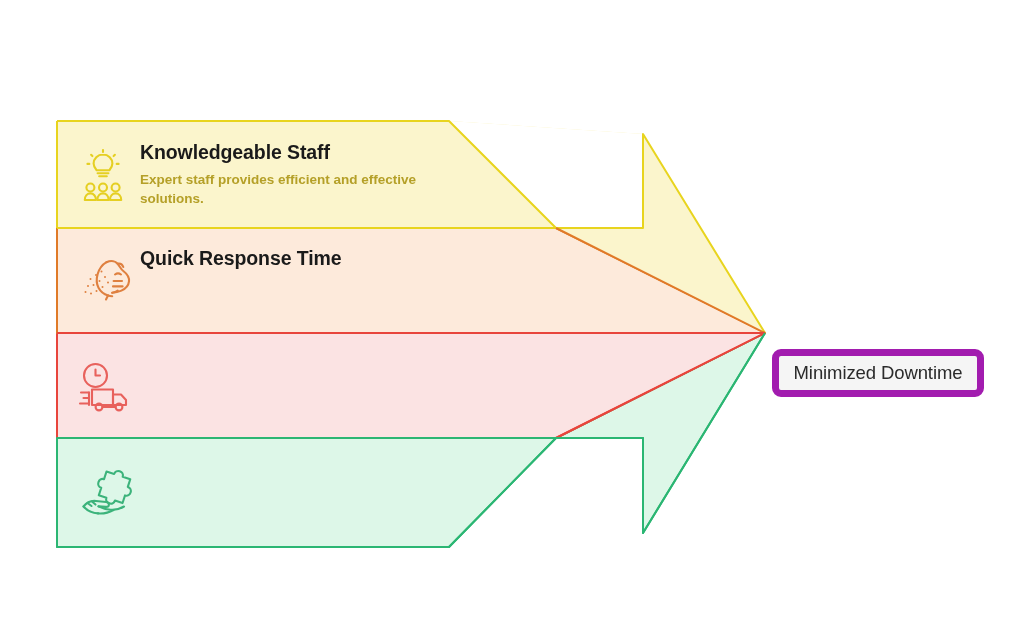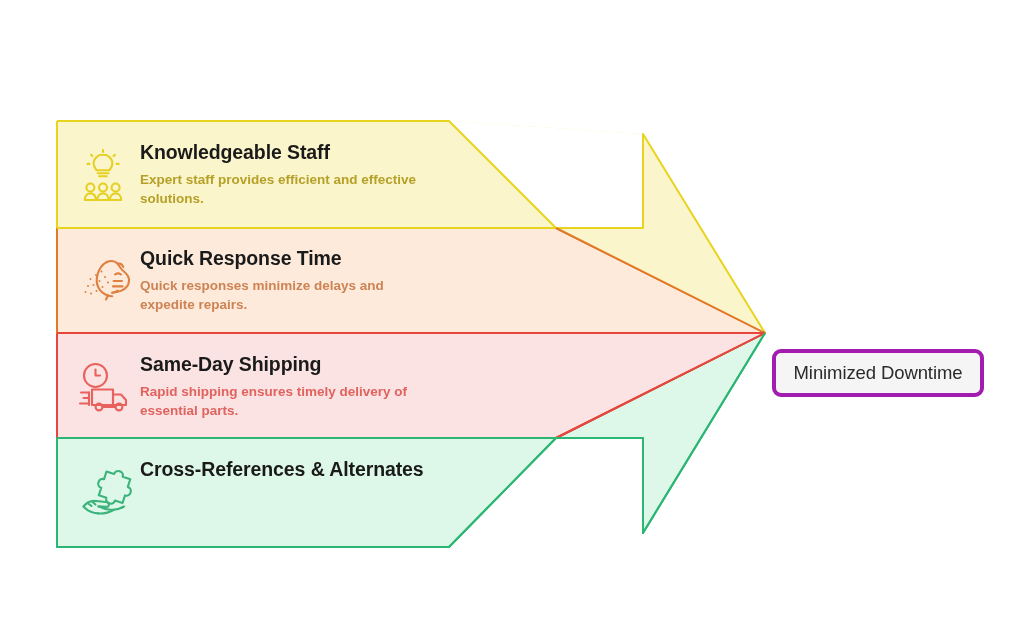--- a/index.html
+++ b/index.html
@@ -55,21 +55,21 @@
   }
 
   
   #outcome-box {
     position: absolute;
     left: 772px;
     top: 349px;
     width: 212px;
     height: 48px;
     box-sizing: border-box;
-    border: 4px solid #a21caf;
+    border: 7px solid #a21caf;
     border-radius: 9px;
     background: #f5f5f5;
     display: flex;
     align-items: center;
     justify-content: center;
   }
   #outcome-label {
     font-size: 18.5px;
     color: #2b2b2b;
     letter-spacing: -0.1px;
@@ -190,29 +190,23 @@
     </g>
   </svg>
 
   <div class="row-text" style="top:141px">
     <div class="row-title">Knowledgeable Staff</div>
     <div class="row-desc" style="color:#b5a028">Expert staff provides efficient and effective solutions.</div>
   </div>
 
   <div class="row-text" style="top:247px">
     <div class="row-title">Quick Response Time</div>
-    <div class="row-desc" style="color:#cd8353">Quick responses minimize delays and expedite repairs.</div>
-  </div>
-
-  <div class="row-text" style="top:353px">
-    <div class="row-title">Same-Day Shipping</div>
-    <div class="row-desc" style="color:#e0635e">Rapid shipping ensures timely delivery of essential parts.</div>
-  </div>
+  </div>
+
 
   <div class="row-text" style="top:458px">
-    <div class="row-title">Cross-References &amp; Alternates</div>
   </div>
 
   <div id="outcome-box">
     <span id="outcome-label">Minimized Downtime</span>
   </div>
 
 </div>
 
 </body></html>

